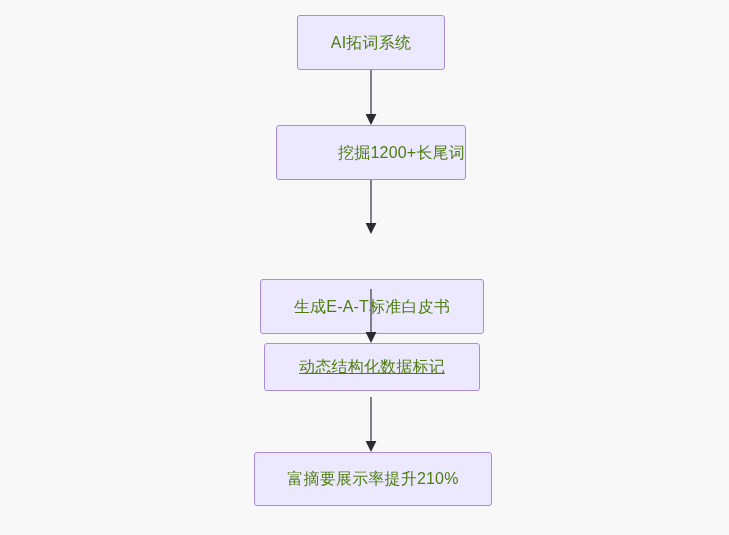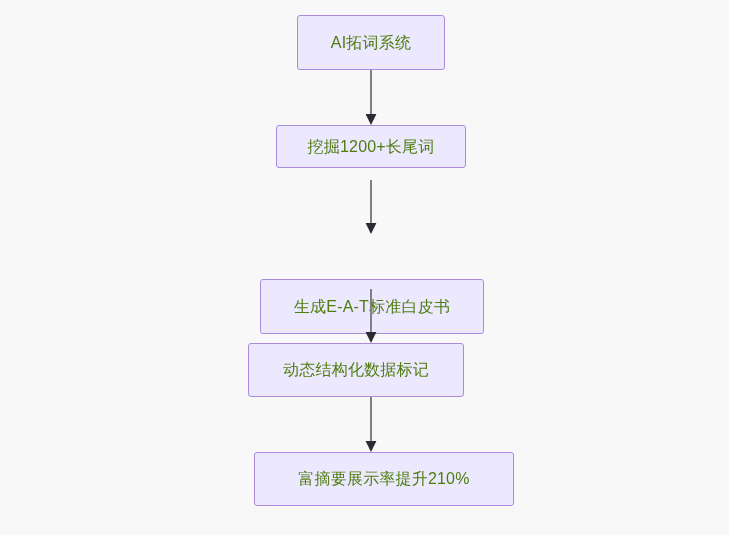--- a/index.html
+++ b/index.html
@@ -63,44 +63,44 @@
 
   <div class="node" style="left:297px; top:15px; width:148px; height:55px;">
     <span class="node-label">AI拓词系统</span>
   </div>
 
   <svg class="edge" style="left:362px; top:70px;" width="18" height="56" viewBox="0 0 18 56">
     <line class="edge-line" x1="9" y1="0" x2="9" y2="47"></line>
     <polygon class="edge-head" points="9,55 3.6,44 14.4,44"></polygon>
   </svg>
 
-  <div class="node" style="left:276px; top:125px; width:190px; height:43px;">
+  <div class="node" style="left:276px; top:125px; width:190px; height:55px;justify-content:flex-end;">
     <span class="node-label">挖掘1200+长尾词</span>
   </div>
 
   <svg class="edge" style="left:362px; top:180px;" width="18" height="55" viewBox="0 0 18 55">
     <line class="edge-line" x1="9" y1="0" x2="9" y2="46"></line>
     <polygon class="edge-head" points="9,54 3.6,43 14.4,43"></polygon>
   </svg>
 
   <div class="node" style="left:260px; top:234px; width:224px; height:55px;margin-top:45px;">
     <span class="node-label">生成E-A-T标准白皮书</span>
   </div>
 
   <svg class="edge" style="left:362px; top:289px;" width="18" height="55" viewBox="0 0 18 55">
     <line class="edge-line" x1="9" y1="0" x2="9" y2="46"></line>
     <polygon class="edge-head" points="9,54 3.6,43 14.4,43"></polygon>
   </svg>
 
-  <div class="node" style="left:248px; top:343px; width:216px; height:54px;">
+  <div class="node" style="left:264px; top:343px; width:216px; height:48px;text-decoration:underline;">
     <span class="node-label">动态结构化数据标记</span>
   </div>
 
   <svg class="edge" style="left:362px; top:397px;" width="18" height="56" viewBox="0 0 18 56">
     <line class="edge-line" x1="9" y1="0" x2="9" y2="47"></line>
     <polygon class="edge-head" points="9,55 3.6,44 14.4,44"></polygon>
   </svg>
 
-  <div class="node" style="left:254px; top:452px; width:260px; height:54px;">
+  <div class="node" style="left:254px; top:452px; width:238px; height:54px;">
     <span class="node-label">富摘要展示率提升210%</span>
   </div>
 
 </div>
 
 </body></html>

